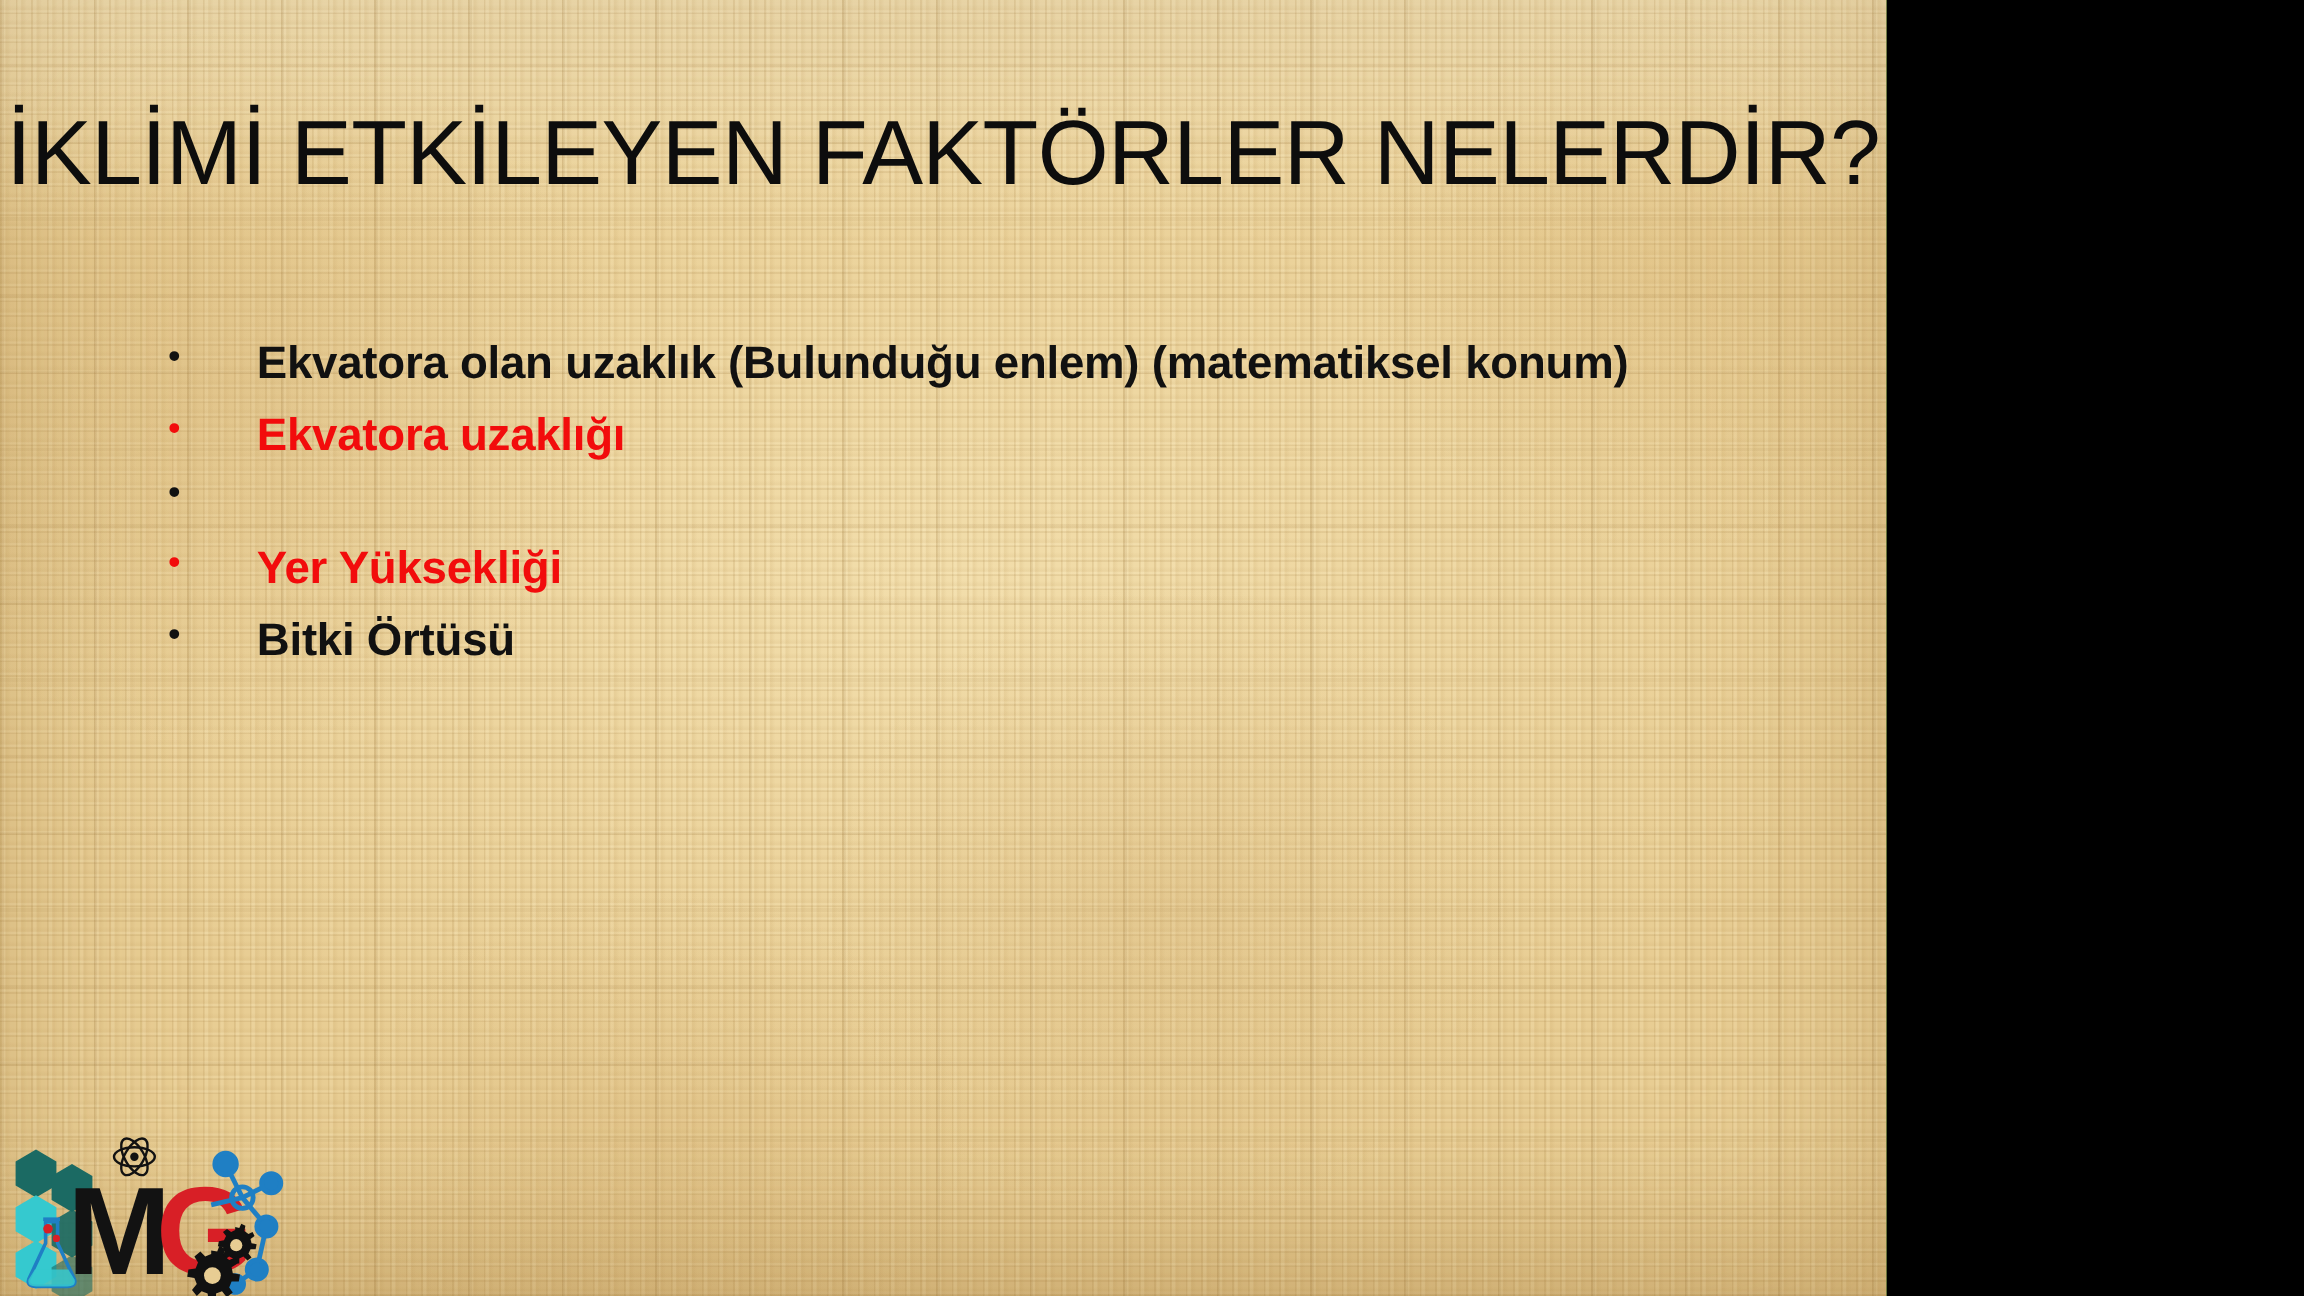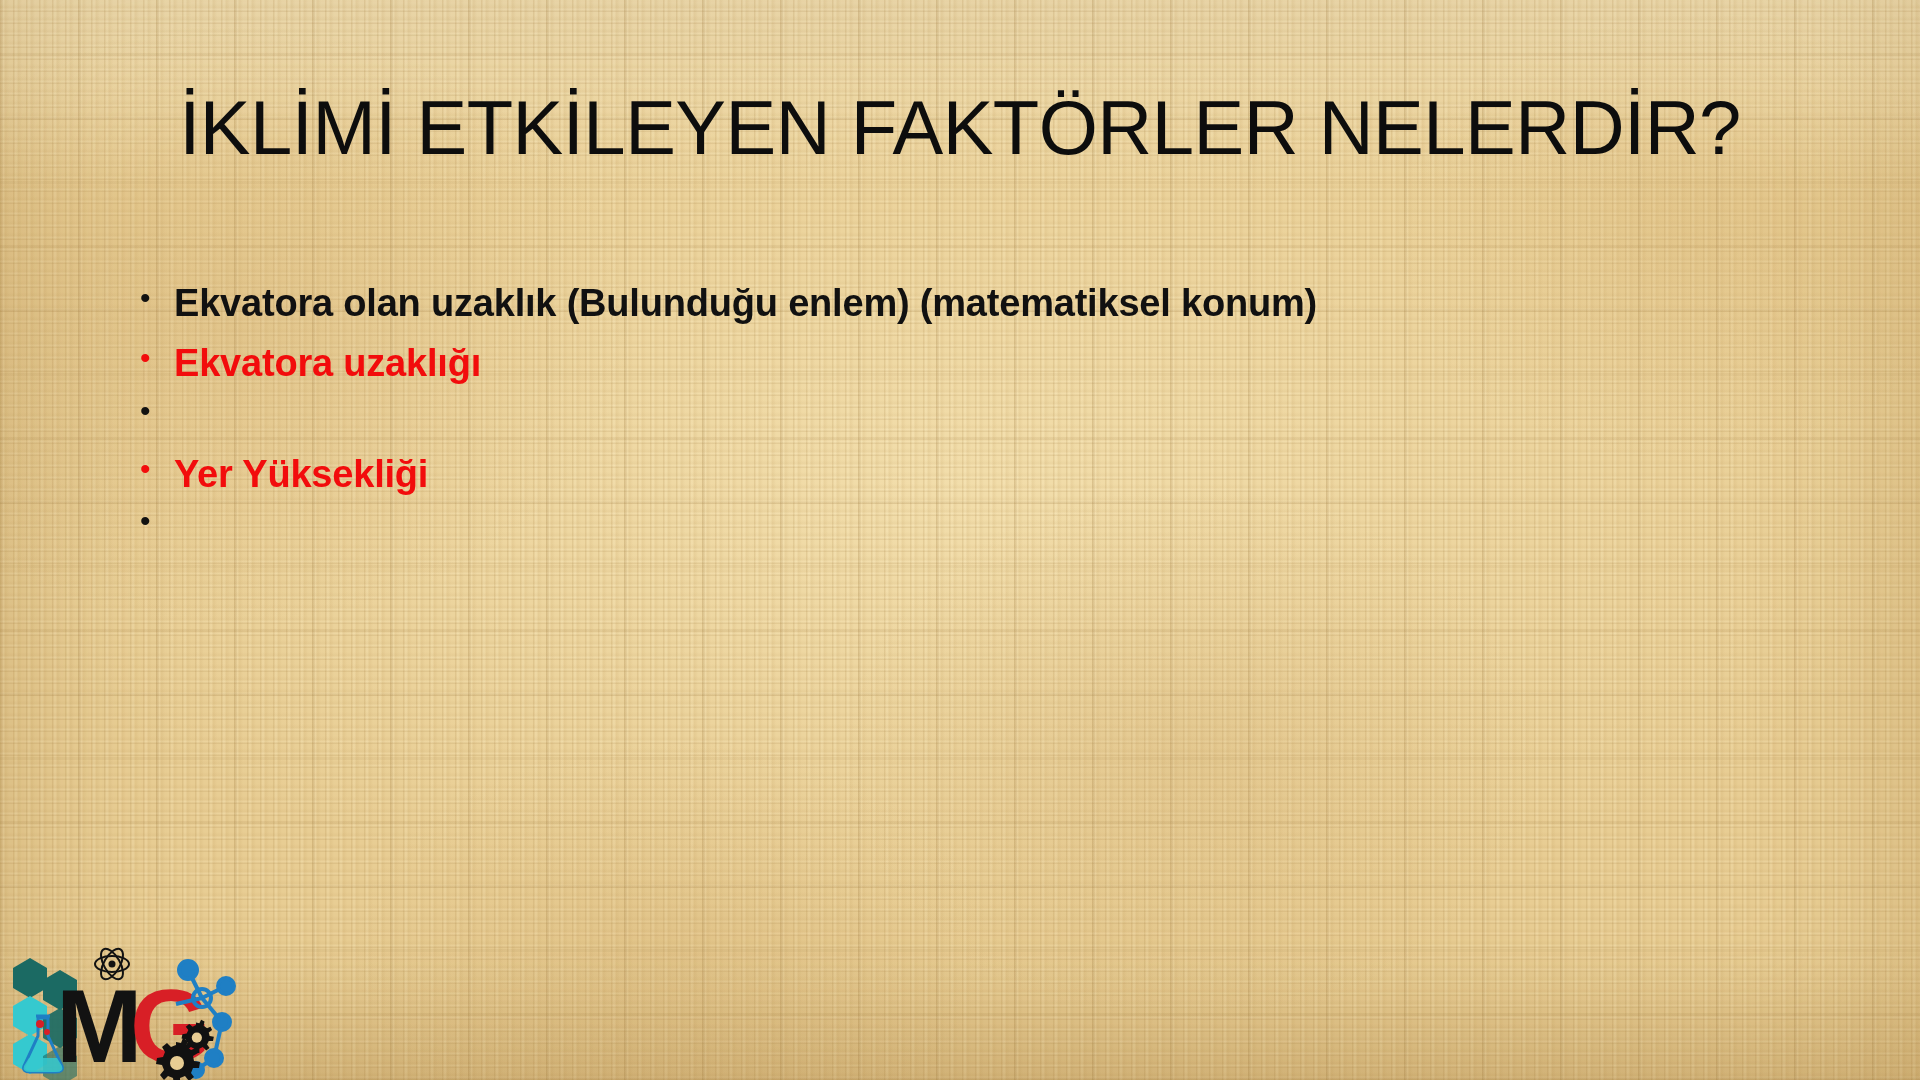--- a/index.html
+++ b/index.html
@@ -3,21 +3,21 @@
 <meta charset="utf-8">
 <title>Slide</title>
 <style>
   html, body {
     margin: 0;
     padding: 0;
     background: #000;
   }
   #slide {
     position: relative;
-    width: 1920px;
+    width: 1572px;
     height: 1080px;
     overflow: hidden;
     background-color: #bef264;
     font-family: "Liberation Sans", sans-serif;
   }
 
   
   .bg-base {
     position: absolute;
     inset: 0;
@@ -115,20 +115,21 @@
     line-height: 1;
     color: inherit;
     transform: translateY(-8px);
   }
   .bullet-text {
     font-size: 38px;
     font-weight: bold;
     line-height: 1.06;
     white-space: nowrap;
     letter-spacing: -0.2px;
+    margin-left: 40px;
   }
   .c-black { color: #111111; }
   .c-red   { color: #f20c0c; }
 
   
   .logo {
     position: absolute;
     left: 0px;
     bottom: 0px;
     width: 240px;
@@ -165,20 +166,21 @@
       <span class="bullet-dot c-black">•</span>
     </div>
 
     <div class="bullet-row">
       <span class="bullet-dot c-red">•</span>
       <span class="bullet-text c-red">Yer Yüksekliği</span>
     </div>
 
     <div class="bullet-row">
       <span class="bullet-dot c-black">•</span>
+      <span class="bullet-text c-black">Bitki Örtüsü</span>
     </div>
 
   </div>
 
   <div class="logo">
     <svg viewBox="0 0 240 140" width="240" height="140" xmlns="http://www.w3.org/2000/svg">
 
       <g>
         <polygon points="30,18 47,28 47,48 30,58 13,48 13,28" fill="#1b6a63"></polygon>
         <polygon points="60,30 77,40 77,60 60,70 43,60 43,40" fill="#1b6a63"></polygon>

